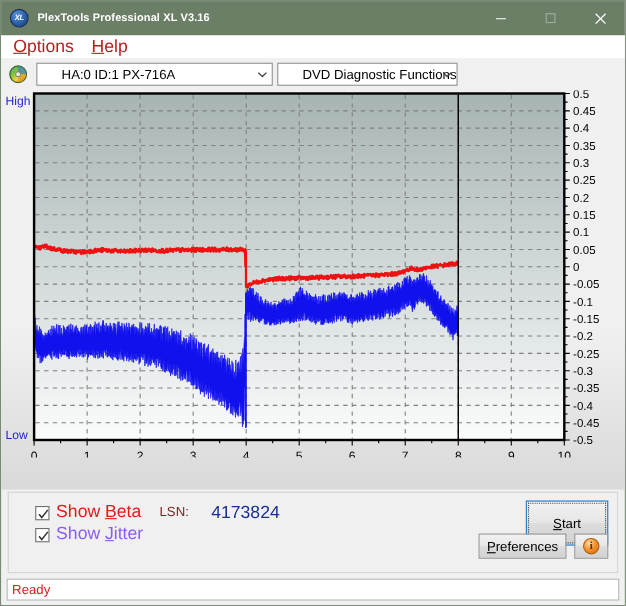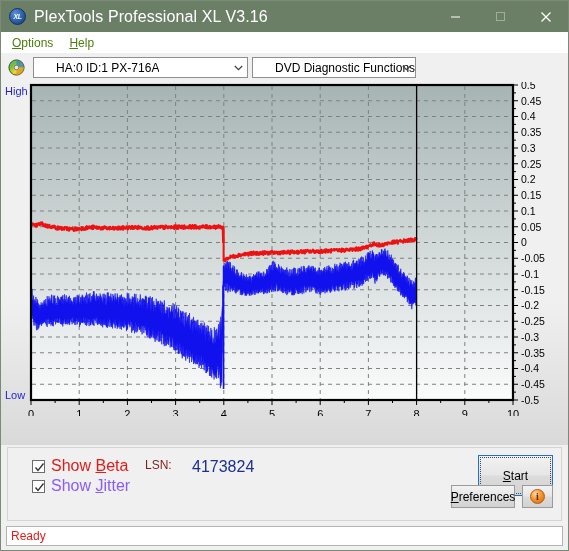--- a/index.html
+++ b/index.html
@@ -28,41 +28,42 @@
     width:17px;height:17px;border-radius:50%;
     margin-left:8px;margin-right:8px;
     background:radial-gradient(circle at 35% 30%, #5b8fd6 0%, #2a5fa8 55%, #16376b 100%);
     border:1px solid #14305e;
     display:flex;align-items:center;justify-content:center;
     font-size:7px;font-weight:bold;color:#fff;
     font-style:italic;letter-spacing:-.5px;
     box-sizing:border-box;
   }
   .title-text{
-    color:#ffffff;font-size:16px;
+    color:#ffffff;font-size:10px;
     letter-spacing:.1px;
+    font-weight:bold;
   }
   .win-btns{position:absolute;right:0;top:0;height:31px;display:flex;}
   .win-btn{
     width:45px;height:31px;
     display:flex;align-items:center;justify-content:center;
     color:#ffffff;font-size:13px;line-height:1;
   }
   .win-btn.dim{color:#9fae9b;}
   .win-btn svg{display:block;}
   
   .menubar{
     height:21px;flex:0 0 21px;
     background:#ffffff;
     display:flex;align-items:center;
     padding-left:6px;
     border-bottom:0;
   }
   .menu-item{
-    font-size:12px;color:#4d7c0f;
+    font-size:16px;color:#b91c1c;
     padding:2px 8px 2px 5px;
     margin-right:3px;
   }
   .menu-item u{text-decoration:underline;}
   
   .toolbar{
     flex:0 0 29px;height:29px;
     background:#f0f0f0;
     display:flex;align-items:center;
     padding:0 4px;
@@ -140,21 +141,21 @@
   #start-button{
     right:8px;top:7px;width:75px;height:41px;
     border:1px solid #1b74c6;
     outline:none;
   }
   #start-button .focus-ring{
     position:absolute;inset:1px;
     border:1px dotted #4a4a4a;
   }
   #preferences-button{
-    right:46px;top:37px;width:64px;height:23px;
+    right:46px;top:37px;width:80px;height:23px;
   }
   #info-button{
     right:8px;top:37px;width:31px;height:23px;
   }
   .info-circle{
     width:15px;height:15px;border-radius:50%;
     background:radial-gradient(circle at 35% 28%,#ffd9ab 0%,#f3952f 45%,#d06a10 100%);
     border:1px solid #b35c0d;
     display:flex;align-items:center;justify-content:center;
     font-size:10px;font-weight:bold;color:#5a2a00;

